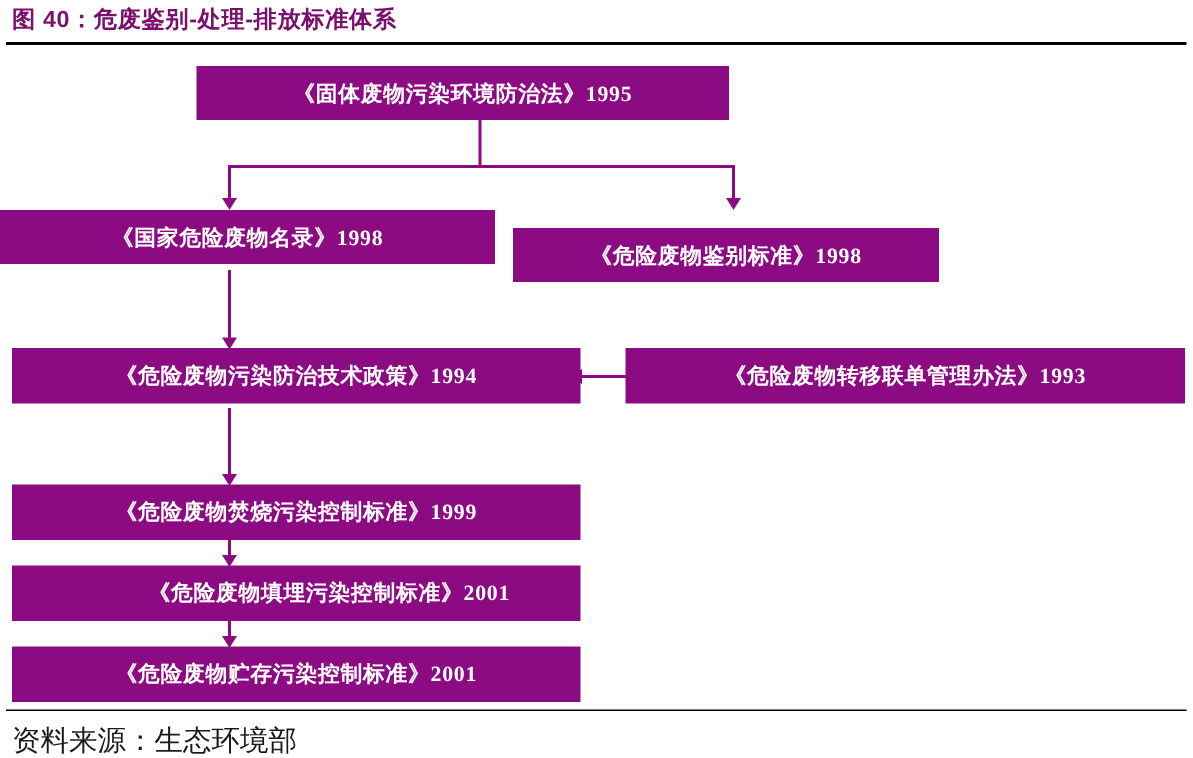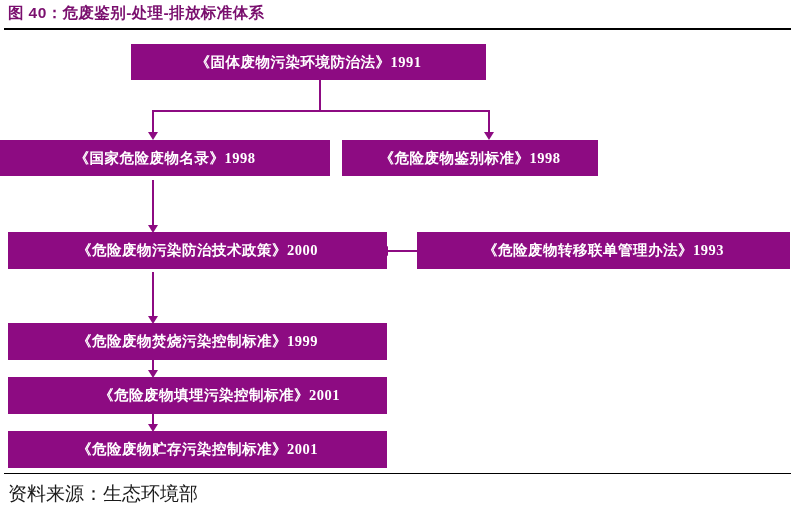--- a/index.html
+++ b/index.html
@@ -96,27 +96,27 @@
 
   <div class="conn v" style="left:152px;top:272px;height:48px;"></div>
   <div class="arrow-down" style="left:148px;top:316px;"></div>
 
   <div class="conn v" style="left:152px;top:360px;height:14px;"></div>
   <div class="arrow-down" style="left:148px;top:370px;"></div>
 
   <div class="conn v" style="left:152px;top:414px;height:14px;"></div>
   <div class="arrow-down" style="left:148px;top:424px;"></div>
 
-  <div class="node" style="left:131px;top:44px;width:355px;height:36px;">《固体废物污染环境防治法》1991</div>
+  <div class="node" style="left:131px;top:44px;width:355px;height:36px;">《固体废物污染环境防治法》1995</div>
 
   <div class="node" style="left:0;top:140px;width:330px;height:36px;">《国家危险废物名录》1998</div>
 
-  <div class="node" style="left:342px;top:140px;width:256px;height:36px;">《危险废物鉴别标准》1998</div>
+  <div class="node" style="left:342px;top:152px;width:284px;height:36px;">《危险废物鉴别标准》1998</div>
 
-  <div class="node" style="left:8px;top:232px;width:379px;height:37px;">《危险废物污染防治技术政策》2000</div>
+  <div class="node" style="left:8px;top:232px;width:379px;height:37px;">《危险废物污染防治技术政策》1994</div>
 
   <div class="node" style="left:417px;top:232px;width:373px;height:37px;">《危险废物转移联单管理办法》1993</div>
 
   <div class="node" style="left:8px;top:323px;width:379px;height:37px;">《危险废物焚烧污染控制标准》1999</div>
 
   <div class="node" style="left:8px;top:377px;width:379px;height:37px;padding-left:44px;">《危险废物填埋污染控制标准》2001</div>
 
   <div class="node" style="left:8px;top:431px;width:379px;height:37px;">《危险废物贮存污染控制标准》2001</div>
 
   <div class="rule-bottom"></div>

